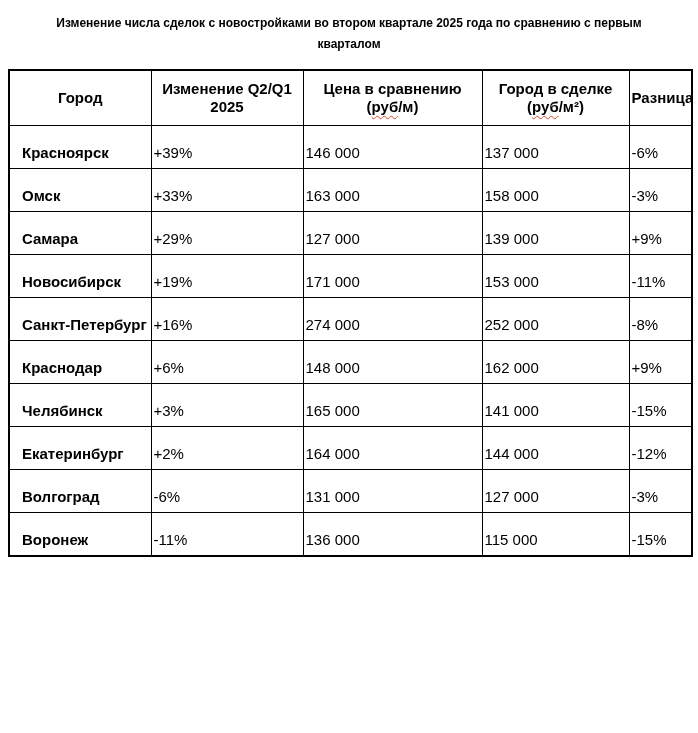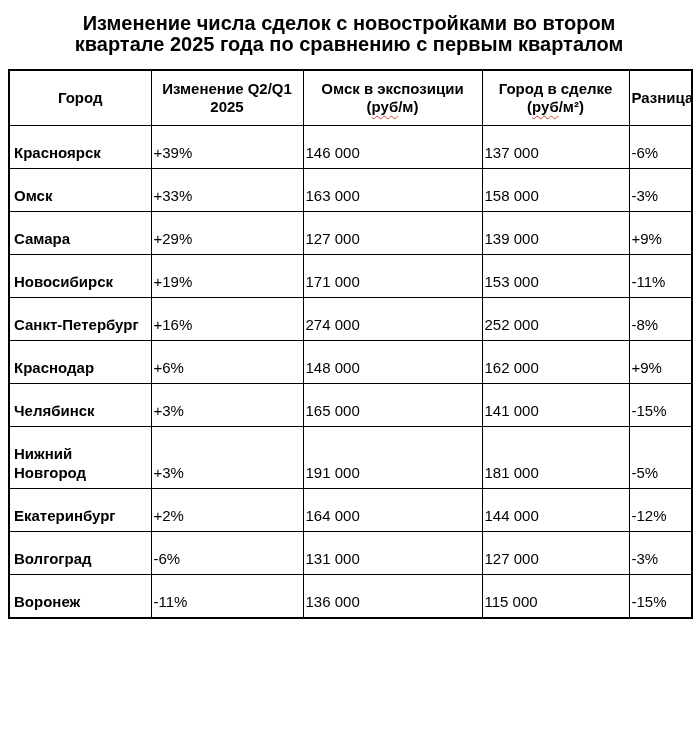--- a/index.html
+++ b/index.html
@@ -10,21 +10,21 @@
     font-family: "Liberation Sans", "DejaVu Sans", sans-serif;
   }
   .page {
     width: 698px;
     height: 733px;
     background: #ffffff;
     overflow: hidden;
   }
   .page-title {
     font-weight: bold;
-    font-size: 20px;
+    font-size: 12px;
     line-height: 21px;
     text-align: center;
     padding: 13px 36px 0 36px;
   }
   table.data-table {
     border-collapse: collapse;
     table-layout: fixed;
     width: 683px;
     margin: 14px 0 0 8px;
     border: 2px solid #000000;
@@ -45,21 +45,21 @@
   td {
     font-size: 15px;
     line-height: 19px;
     height: 36px;
     vertical-align: bottom;
     padding: 0 2px 6px 2px;
   }
   td.city-cell {
     font-weight: bold;
     text-align: left;
-    padding-left: 4px;
+    padding-left: 12px;
     padding-right: 3px;
   }
   td.num-cell {
     text-align: left;
   }
   tr.tall td {
     height: 55px;
   }
   .misspelled {
     text-decoration: underline wavy #e0452c 1px;
@@ -86,21 +86,21 @@
     <thead>
       <tr>
         <th>
           <div>Город</div>
         </th>
         <th>
           <div>Изменение Q2/Q1</div>
           <div>2025</div>
         </th>
         <th>
-          <div>Омск в экспозиции</div>
+          <div>Цена в сравнению</div>
           <div><span>(</span><span class="misspelled">руб</span><span>/м)</span></div>
         </th>
         <th>
           <div>Город в сделке</div>
           <div><span>(</span><span class="misspelled">руб</span><span>/м²)</span></div>
         </th>
         <th>
           <div>Разница</div>
         </th>
       </tr>
@@ -148,27 +148,20 @@
           <td class="num-cell">162 000</td>
           <td class="num-cell">+9%</td>
         </tr>
         <tr>
           <td class="city-cell">Челябинск</td>
           <td class="num-cell">+3%</td>
           <td class="num-cell">165 000</td>
           <td class="num-cell">141 000</td>
           <td class="num-cell">-15%</td>
         </tr>
-        <tr class="tall">
-          <td class="city-cell">Нижний Новгород</td>
-          <td class="num-cell">+3%</td>
-          <td class="num-cell">191 000</td>
-          <td class="num-cell">181 000</td>
-          <td class="num-cell">-5%</td>
-        </tr>
         <tr>
           <td class="city-cell">Екатеринбург</td>
           <td class="num-cell">+2%</td>
           <td class="num-cell">164 000</td>
           <td class="num-cell">144 000</td>
           <td class="num-cell">-12%</td>
         </tr>
         <tr>
           <td class="city-cell">Волгоград</td>
           <td class="num-cell">-6%</td>

